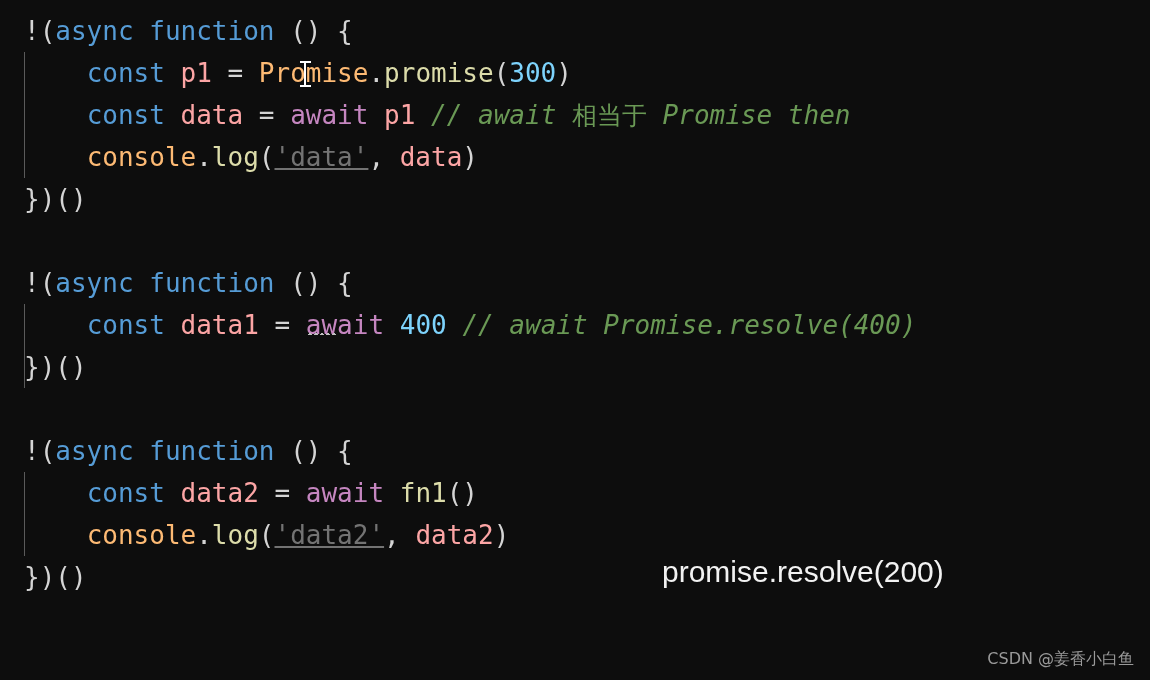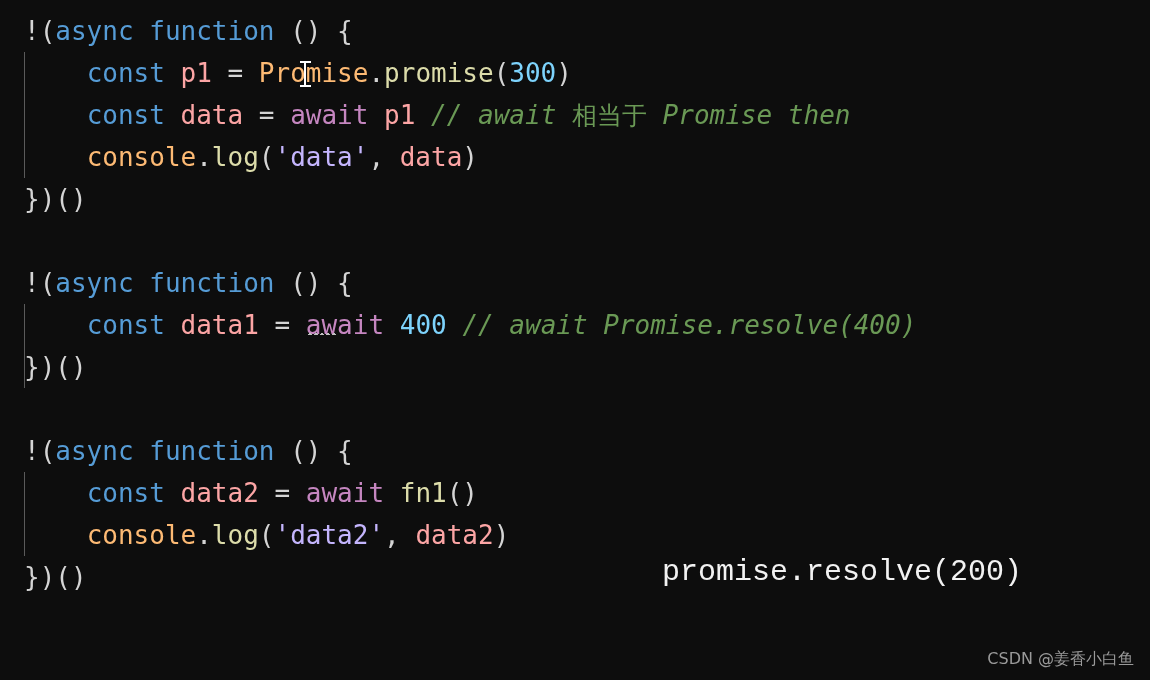--- a/index.html
+++ b/index.html
@@ -54,21 +54,21 @@
     background: #5a5a5a;
   }
 
   
   .t-plain    { color: #d4d4d4; }
   .t-keyword  { color: #569cd6; }
   .t-control  { color: #c586c0; }
   .t-variable { color: #fca5a5; }
   .t-class    { color: #fdba74; }
   .t-function { color: #dcdcaa; }
-  .t-string   { color: #c4b5fd; }
+  .t-string   { color: #737373; text-decoration: underline; }
   .t-number   { color: #7dd3fc; }
   .t-comment  { color: #6a9955; font-style: italic; }
 
   .t-comment-cn {
     color: #6a9955;
     font-family: "DejaVu Sans", "Liberation Sans", sans-serif;
     font-size: 25px;
   }
 
   
@@ -85,21 +85,21 @@
     background-image: radial-gradient(circle, #c0c0c0 45%, rgba(0,0,0,0) 50%);
     background-size: 6px 3px;
     background-repeat: repeat-x;
   }
 
   
   .annotation {
     position: absolute;
     left: 662px;
     top: 555px;
-    font-family: Liberation Mono, monospace;
+    font-family: Liberation Sans, sans-serif;
     font-size: 30px;
     color: #f2f2f2;
     white-space: pre;
   }
 
   
   .watermark {
     position: absolute;
     right: 16px;
     bottom: 10px;

